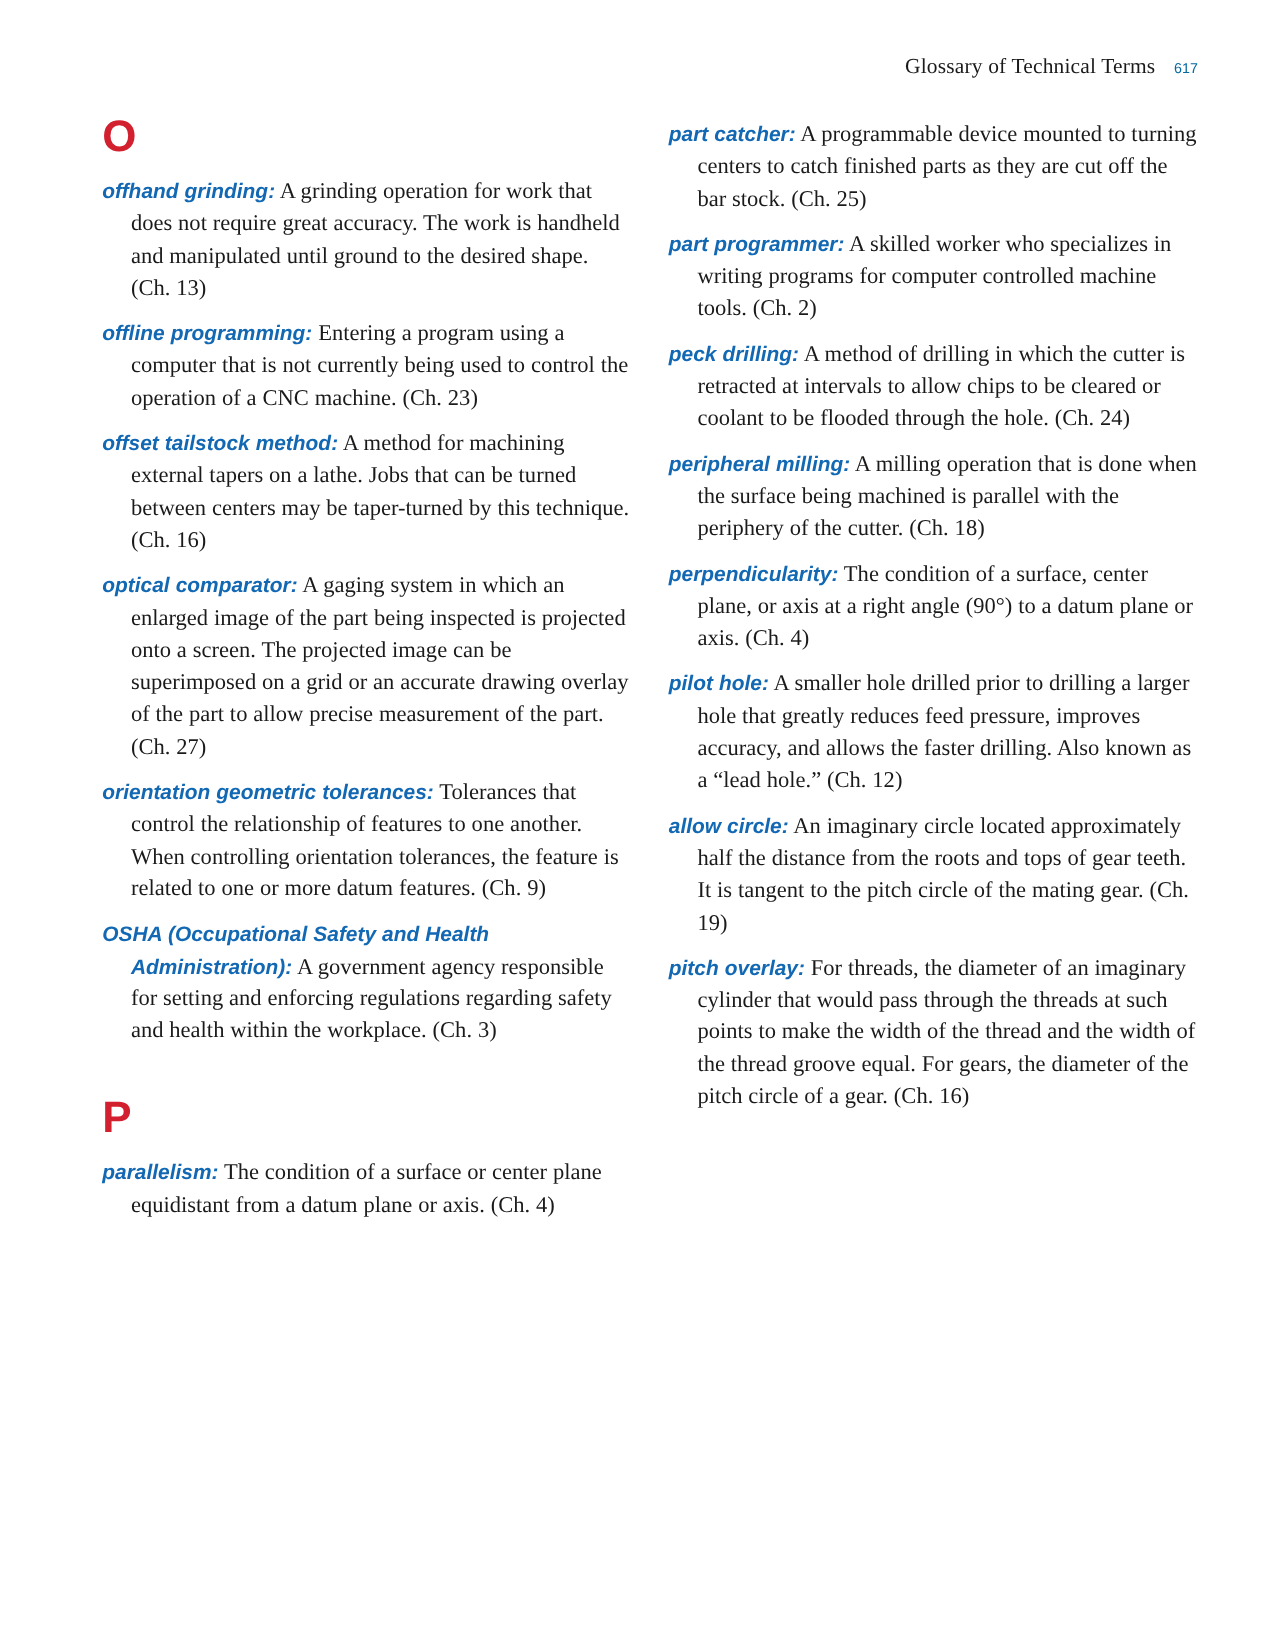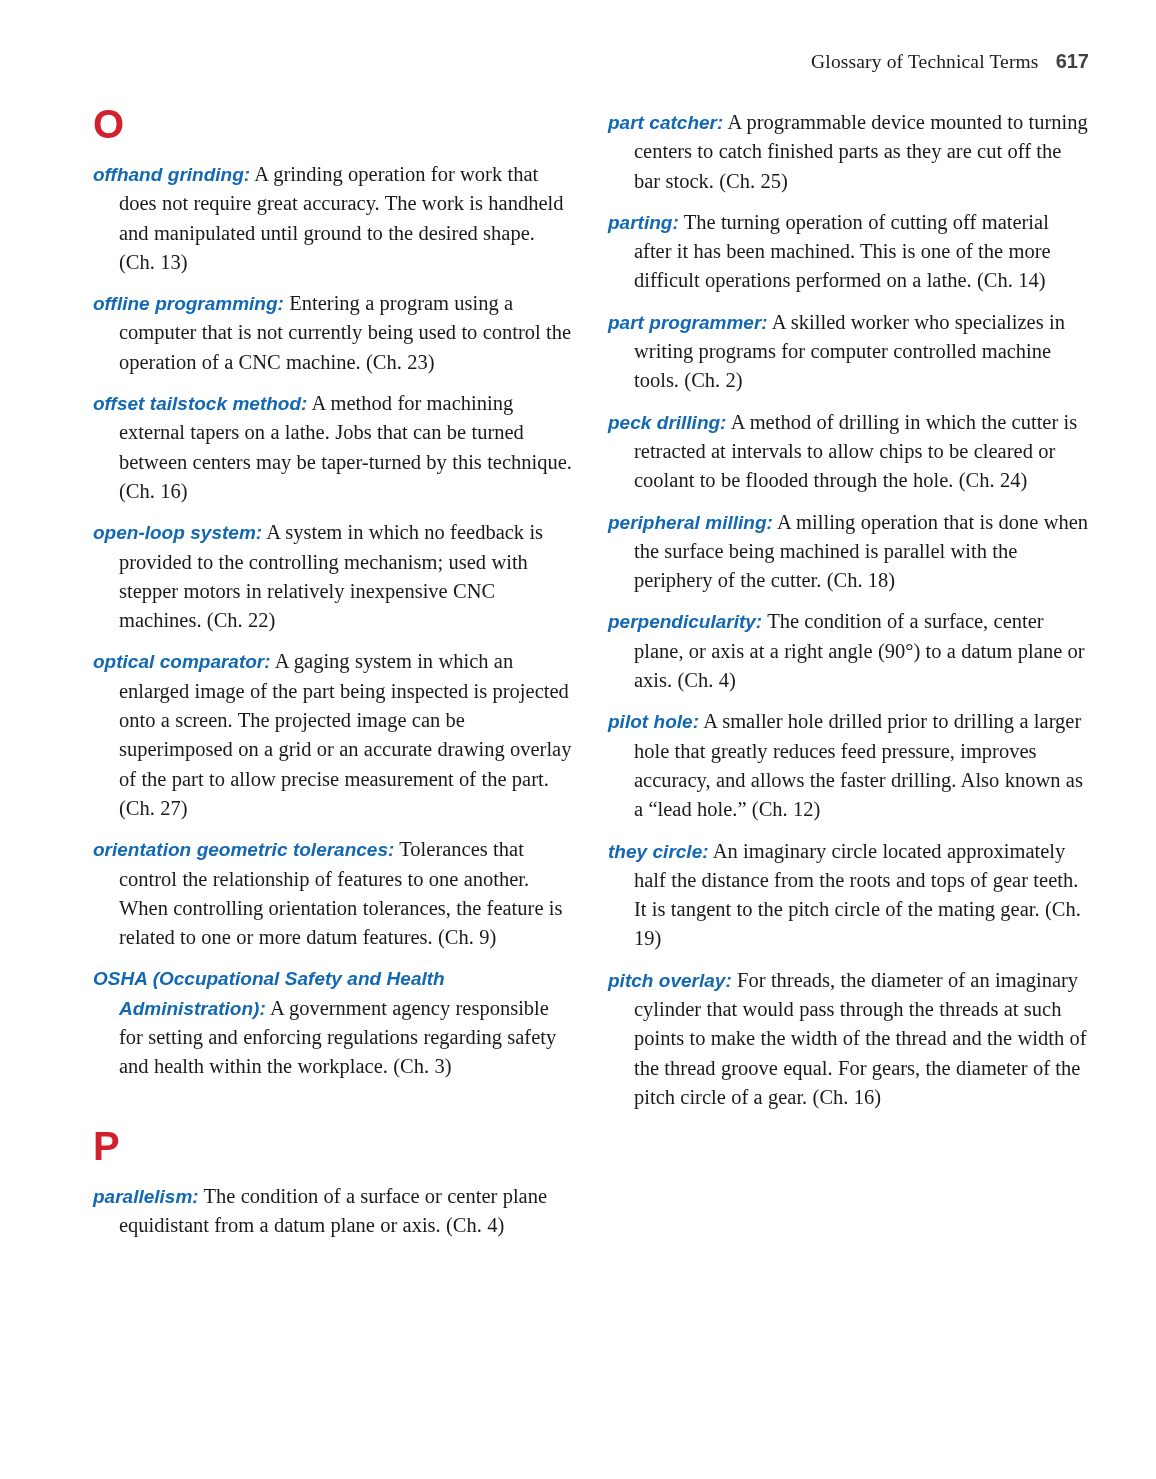--- a/index.html
+++ b/index.html
@@ -28,23 +28,23 @@
   }
   .running-head .rh-title {
     font-family: "Liberation Serif", "DejaVu Serif", serif;
     font-size: 19.5px;
     color: #1a1a1a;
     letter-spacing: 0.15px;
     white-space: nowrap;
   }
   .running-head .rh-pageno {
     font-family: "Liberation Sans", "DejaVu Sans", sans-serif;
-    font-size: 20px;
-    font-weight: bold;
-    color: #404040;
+    font-size: 13px;
+    font-weight: normal;
+    color: #0369a1;
   }
 
   
   .columns {
     position: absolute;
     top: 104px;
     left: 93px;
     width: 998px;
     display: flex;
     gap: 32px;
@@ -105,33 +105,31 @@
     <span class="rh-title">Glossary of Technical Terms</span>
     <span class="rh-pageno">617</span>
   </div>
 
   <div class="columns">
     <div class="col col-left">
         <div class="section-letter">O</div>
         <p class="entry"><span class="term">offhand grinding:</span> <span class="definition">A grinding operation for work that does not require great accuracy. The work is handheld and manipulated until ground to the desired shape. (Ch. 13)</span></p>
         <p class="entry"><span class="term">offline programming:</span> <span class="definition">Entering a program using a computer that is not currently being used to control the operation of a CNC machine. (Ch. 23)</span></p>
         <p class="entry"><span class="term">offset tailstock method:</span> <span class="definition">A method for machining external tapers on a lathe. Jobs that can be turned between centers may be taper-turned by this technique. (Ch. 16)</span></p>
-        <p class="entry"><span class="term">open-loop system:</span> <span class="definition">A system in which no feedback is provided to the controlling mechanism; used with stepper motors in relatively inexpensive CNC machines. (Ch. 22)</span></p>
         <p class="entry"><span class="term">optical comparator:</span> <span class="definition">A gaging system in which an enlarged image of the part being inspected is projected onto a screen. The projected image can be superimposed on a grid or an accurate drawing overlay of the part to allow precise measurement of the part. (Ch. 27)</span></p>
         <p class="entry"><span class="term">orientation geometric tolerances:</span> <span class="definition">Tolerances that control the relationship of features to one another. When controlling orientation tolerances, the feature is related to one or more datum features. (Ch. 9)</span></p>
         <p class="entry"><span class="term">OSHA (Occupational Safety and Health Administration):</span> <span class="definition">A government agency responsible for setting and enforcing regulations regarding safety and health within the workplace. (Ch. 3)</span></p>
         <div class="section-letter spaced-above">P</div>
         <p class="entry"><span class="term">parallelism:</span> <span class="definition">The condition of a surface or center plane equidistant from a datum plane or axis. (Ch. 4)</span></p>
       </div>
     <div class="col col-right">
         <p class="entry"><span class="term">part catcher:</span> <span class="definition">A programmable device mounted to turning centers to catch finished parts as they are cut off the bar stock. (Ch. 25)</span></p>
-        <p class="entry"><span class="term">parting:</span> <span class="definition">The turning operation of cutting off material after it has been machined. This is one of the more difficult operations performed on a lathe. (Ch. 14)</span></p>
         <p class="entry"><span class="term">part programmer:</span> <span class="definition">A skilled worker who specializes in writing programs for computer controlled machine tools. (Ch. 2)</span></p>
         <p class="entry"><span class="term">peck drilling:</span> <span class="definition">A method of drilling in which the cutter is retracted at intervals to allow chips to be cleared or coolant to be flooded through the hole. (Ch. 24)</span></p>
         <p class="entry"><span class="term">peripheral milling:</span> <span class="definition">A milling operation that is done when the surface being machined is parallel with the periphery of the cutter. (Ch. 18)</span></p>
         <p class="entry"><span class="term">perpendicularity:</span> <span class="definition">The condition of a surface, center plane, or axis at a right angle (90°) to a datum plane or axis. (Ch. 4)</span></p>
         <p class="entry"><span class="term">pilot hole:</span> <span class="definition">A smaller hole drilled prior to drilling a larger hole that greatly reduces feed pressure, improves accuracy, and allows the faster drilling. Also known as a “lead hole.” (Ch. 12)</span></p>
-        <p class="entry"><span class="term">they circle:</span> <span class="definition">An imaginary circle located approximately half the distance from the roots and tops of gear teeth. It is tangent to the pitch circle of the mating gear. (Ch. 19)</span></p>
+        <p class="entry"><span class="term">allow circle:</span> <span class="definition">An imaginary circle located approximately half the distance from the roots and tops of gear teeth. It is tangent to the pitch circle of the mating gear. (Ch. 19)</span></p>
         <p class="entry"><span class="term">pitch overlay:</span> <span class="definition">For threads, the diameter of an imaginary cylinder that would pass through the threads at such points to make the width of the thread and the width of the thread groove equal. For gears, the diameter of the pitch circle of a gear. (Ch. 16)</span></p>
       </div>
   </div>
 
 </div>
 
 </body></html>

